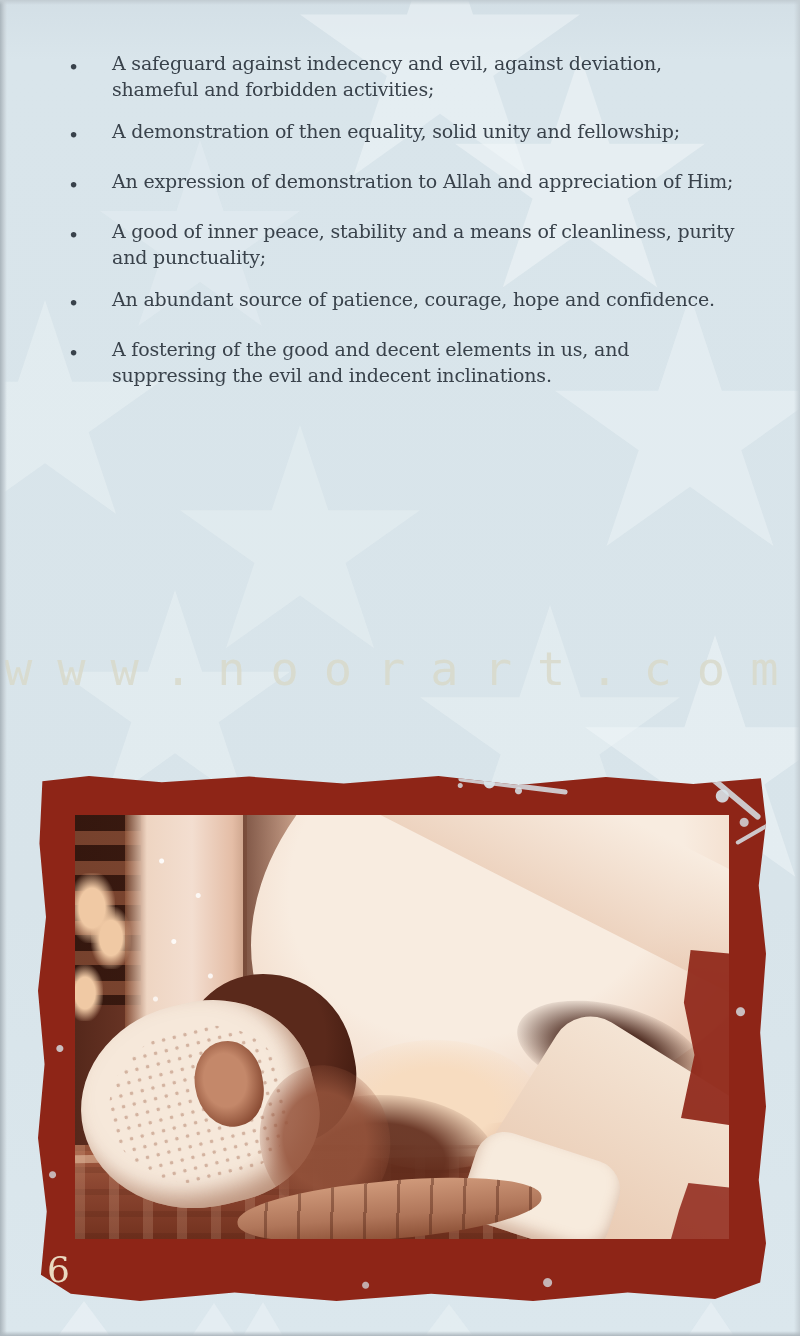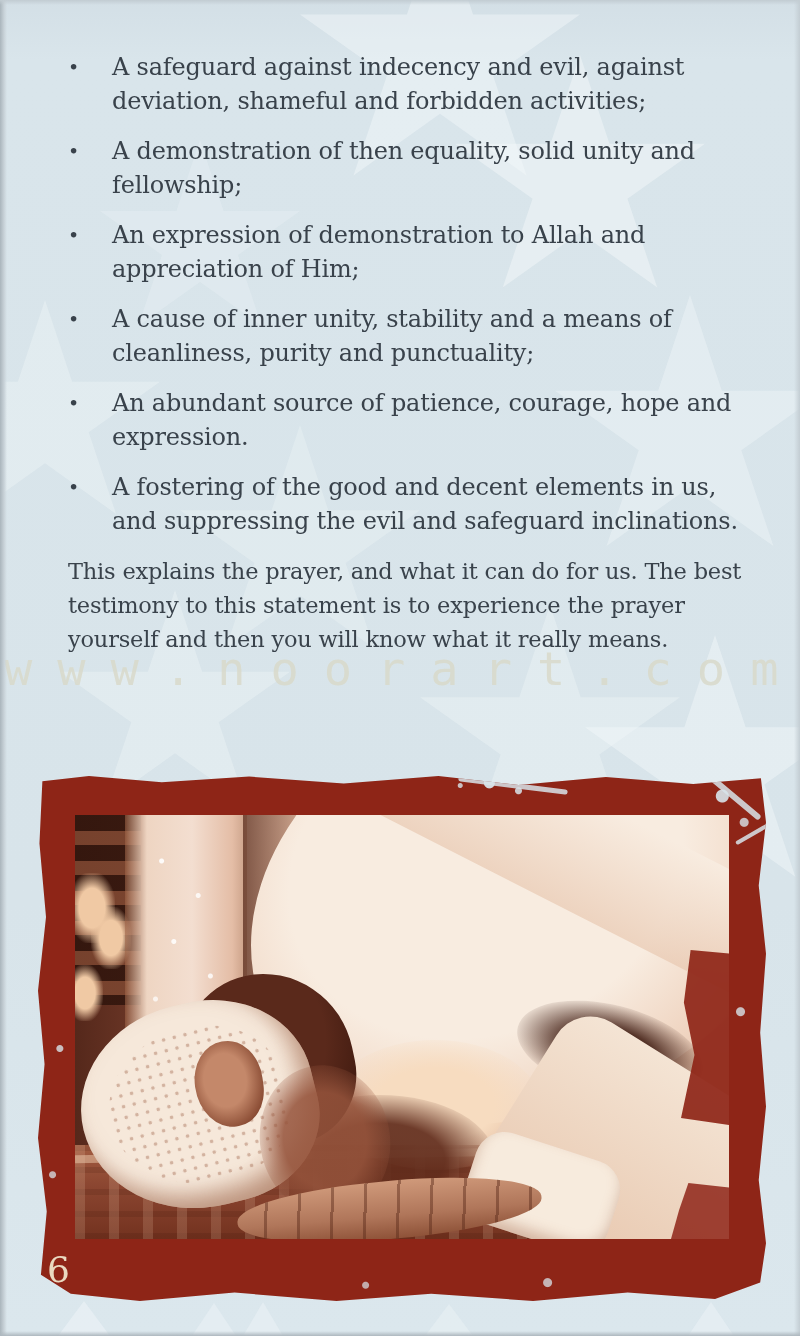--- a/index.html
+++ b/index.html
@@ -14,21 +14,21 @@
   .edge-bottom{left:0;bottom:0;width:800px;height:5px;background:linear-gradient(0deg,#aeb8bf,rgba(216,228,234,0));}
   
   .star{position:absolute;background:#f3f8fa;z-index:0;
         clip-path:polygon(50% 0%,61.8% 35.5%,100% 35.5%,69% 57.5%,80.9% 93%,50% 71%,19.1% 93%,31% 57.5%,0% 35.5%,38.2% 35.5%);}
   .startip{position:absolute;background:#eef4f7;z-index:0;clip-path:polygon(50% 0,100% 100%,0 100%);}
   
   .content{position:absolute;left:68px;top:50px;width:680px;z-index:2;color:#39424b;}
   ul.bullets{list-style:none;margin:0;padding:0;}
   ul.bullets li{display:flex;margin:0 0 16px 0;}
   .dot{flex:0 0 44px;font-size:19px;line-height:34px;color:#39424b;}
-  .btext{width:636px;font-size:24px;line-height:34px;letter-spacing:-0.2px;}
+  .btext{width:636px;font-size:19px;line-height:26px;letter-spacing:-0.2px;}
   .closing{margin:16px 0 0 0;width:676px;font-size:22.5px;line-height:34px;letter-spacing:-0.2px;}
   
   .watermark{position:absolute;left:4px;top:641px;z-index:2;white-space:nowrap;
              font-family:"DejaVu Sans Mono",monospace;font-size:47px;letter-spacing:25px;
              color:#d9dacb;opacity:.85;}
   
   .photo-frame{position:absolute;left:38px;top:775px;width:728px;height:526px;margin:0;z-index:3;
     background:#8e2517;
     clip-path:polygon(0.6% 1.2%,7% 0.2%,17% 1.4%,29% 0.3%,42% 1.6%,55% 0.2%,66% 1.9%,78% 0.4%,90% 1.7%,99.3% 0.6%,
       100% 9%,99% 21%,100% 34%,99.2% 49%,100% 63%,99% 77%,100% 89%,99.2% 96.5%,
@@ -143,32 +143,31 @@
       <li>
         <span class="dot">•</span>
         <span class="btext">A demonstration of then equality, solid unity and fellowship;</span>
       </li>
       <li>
         <span class="dot">•</span>
         <span class="btext">An expression of demonstration to Allah and appreciation of Him;</span>
       </li>
       <li>
         <span class="dot">•</span>
-        <span class="btext">A cause of inner unity, stability and a means of cleanliness, purity and punctuality;</span>
-      </li>
-      <li>
-        <span class="dot">•</span>
-        <span class="btext">An abundant source of patience, courage, hope and expression.</span>
-      </li>
-      <li>
-        <span class="dot">•</span>
-        <span class="btext">A fostering of the good and decent elements in us, and suppressing the evil and safeguard inclinations.</span>
+        <span class="btext">A good of inner peace, stability and a means of cleanliness, purity and punctuality;</span>
+      </li>
+      <li>
+        <span class="dot">•</span>
+        <span class="btext">An abundant source of patience, courage, hope and confidence.</span>
+      </li>
+      <li>
+        <span class="dot">•</span>
+        <span class="btext">A fostering of the good and decent elements in us, and suppressing the evil and indecent inclinations.</span>
       </li>
     </ul>
-    <p class="closing">This explains the prayer, and what it can do for us. The best testimony to this statement is to experience the prayer yourself and then you will know what it really means.</p>
   </div>
 
   <div class="watermark">www.noorart.com</div>
 
   <figure class="photo-frame">
     <div class="photo" role="img" aria-label="Sepia-toned photograph of a man wearing a white embroidered kufi cap and white shirt prostrating in prayer on a patterned mosque carpet, hand flat on the floor, framed by a distressed dark red border.">
       <div class="ph-left-dark"></div>
       <div class="ph-bars"></div>
       <div class="ph-arch ph-arch1"></div>
       <div class="ph-arch ph-arch2"></div>

